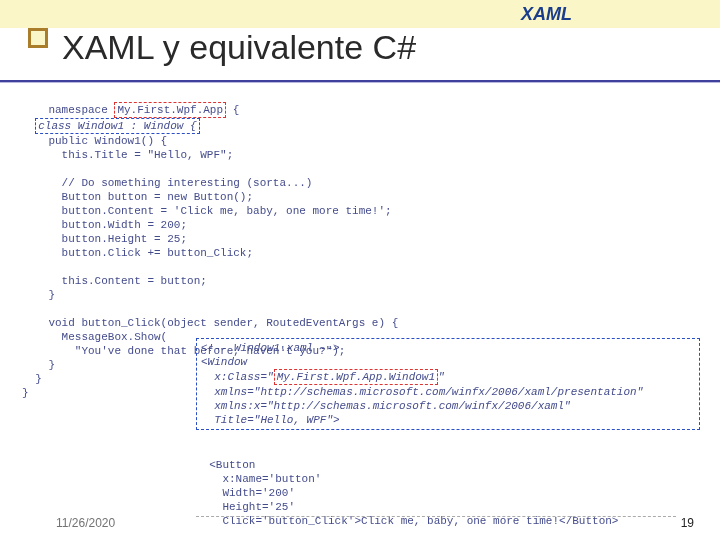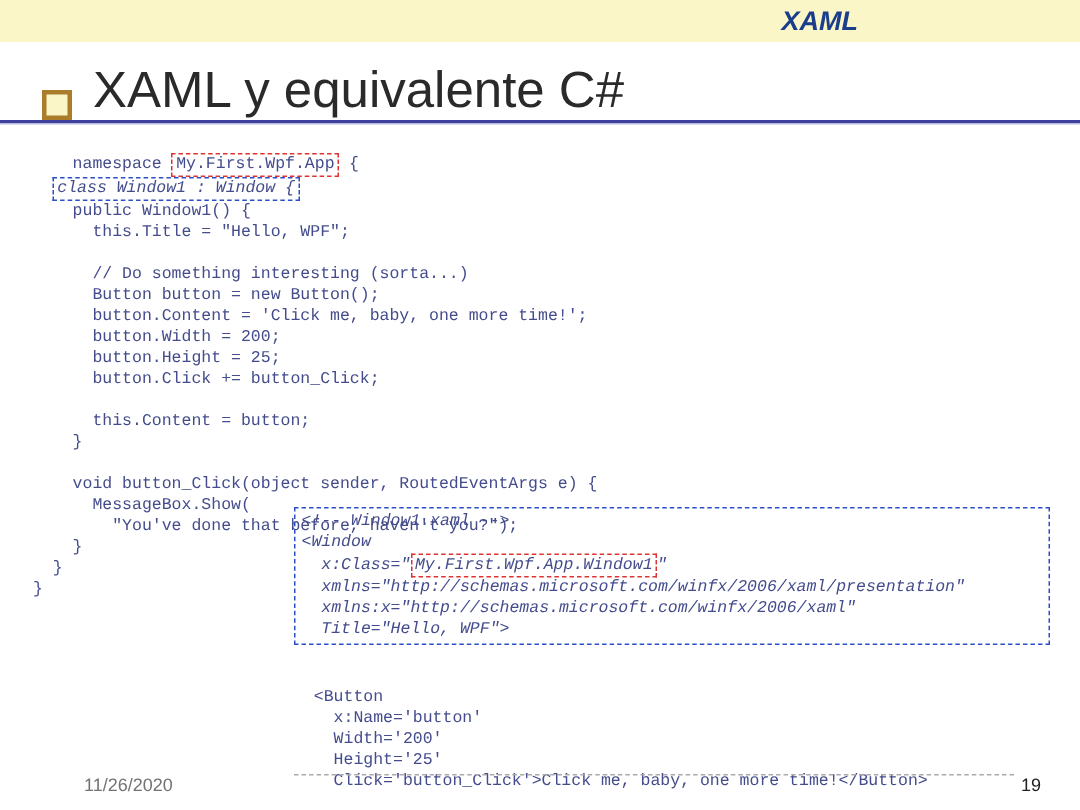--- a/index.html
+++ b/index.html
@@ -1,20 +1,20 @@
 <!DOCTYPE html>
 <html><head>
 <meta charset="utf-8">
 <style>
   * { box-sizing: border-box; margin: 0; padding: 0; }
   html, body { width: 720px; height: 540px; background: #fff; font-family: Verdana, Geneva, sans-serif; overflow: hidden; }
   .slide { position: relative; width: 588px; height: 540px; }
   .topbar { position: absolute; left: 0; top: 0; width: 720px; height: 28px; background: #fbf6c8; }
   .corner-label { position: absolute; right: 16px; top: 4px; font-style: italic; font-weight: bold; color: #1a3e8c; font-size: 18px; }
-  .title-row { position: absolute; left: 28px; top: 28px; width: 664px; height: 52px; display: flex; align-items: flex-end; }
+  .title-row { position: absolute; left: 28px; top: 28px; width: 664px; height: 52px; display: flex; align-items: flex-start; }
   .title-bullet { width: 20px; height: 20px; border: 3px solid #aa7d2b; background: #fbf6c8; margin-right: 14px; flex: 0 0 auto; }
   .title-text { font-size: 34px; color: #2a2a2a; font-family: Verdana, Geneva, sans-serif; }
   .title-underline { position: absolute; left: 0; top: 80px; width: 720px; height: 2px; background: #3f3f9e; }
   .title-underline2 { position: absolute; left: 0; top: 82px; width: 720px; height: 1px; background: #b9b9e0; }
   .code { font-family: "Courier New", monospace; font-size: 11px; line-height: 14px; color: #444c8c; white-space: pre; }
   .csharp-block { position: absolute; left: 22px; top: 88px; width: 350px; }
   .box-red { border: 1px dashed #d33; padding: 0 2px; display: inline-block; }
   .box-blue { border: 1px dashed #2a4ec8; padding: 0 2px; display: inline-block; font-style: italic; }
   .xaml-block { position: absolute; left: 196px; top: 310px; width: 504px; }
   .footer { position: absolute; left: 0; bottom: 10px; width: 720px; height: 20px; }

